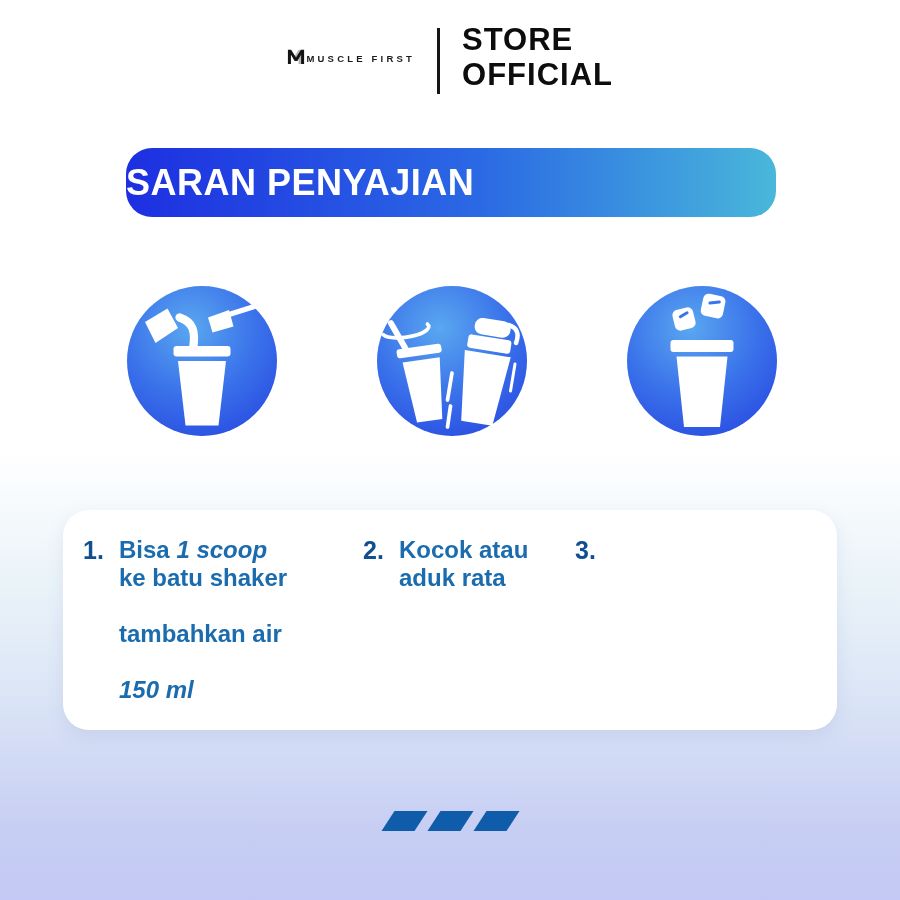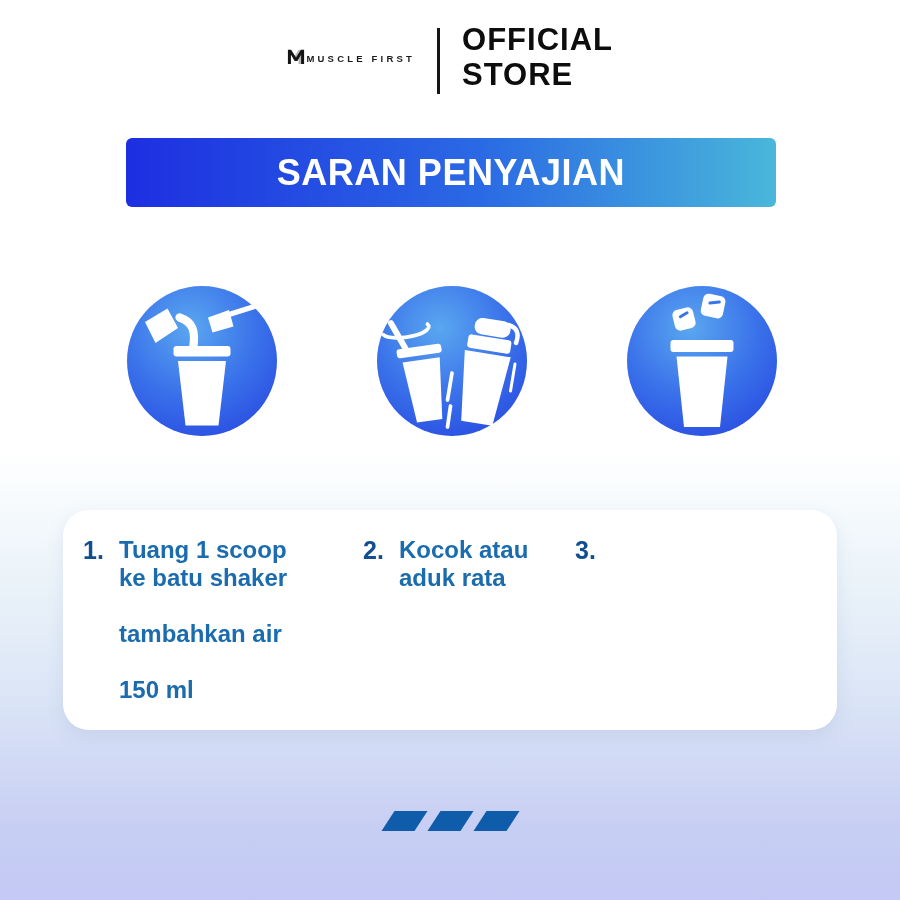--- a/index.html
+++ b/index.html
@@ -25,24 +25,24 @@
     color:#1a1a1a;white-space:nowrap;
   }
   .header-divider{width:3px;height:66px;background:#151515;margin-top:4px;}
   .store-label{
     font-size:31px;font-weight:900;line-height:35px;letter-spacing:1px;
     color:#0d0d0d;margin-top:-2px;
   }
 
   
   .banner{
-    position:absolute;left:126px;top:138px;width:650px;height:69px;
-    border-radius:6px;
+    position:absolute;left:126px;top:148px;width:650px;height:69px;
+    border-radius:26px;
     background:linear-gradient(90deg,#1d2fe1 0%,#2b6ae4 55%,#49b7da 100%);
-    display:flex;align-items:center;justify-content:center;
+    display:flex;align-items:center;justify-content:flex-start;
   }
   .banner span{
     color:#ffffff;font-size:36px;font-weight:800;letter-spacing:0.5px;
   }
 
   
   .icon-circle{
     position:absolute;top:286px;width:150px;height:150px;border-radius:50%;
     background:radial-gradient(circle at 42% 28%,#5aa7f0 0%,#3a72ea 48%,#2a4ee2 85%);
   }
@@ -59,21 +59,21 @@
   }
   .step{position:absolute;top:26px;display:flex;align-items:flex-start;}
   .step .num{
     font-size:25px;font-weight:800;color:#124f90;width:30px;flex:0 0 auto;
     margin-right:6px;line-height:28px;
   }
   .step .txt{
     margin:0;font-size:24px;font-weight:600;color:#1a6cae;line-height:28px;
     white-space:nowrap;
   }
-  .step .txt .bi{font-weight:800;}
+  .step .txt .bi{font-weight:800;font-style:italic;}
   #step-1{left:20px;}
   #step-2{left:300px;}
   #step-3{left:512px;}
 
   
   .slashes{
     position:absolute;left:0;right:0;top:811px;
     display:flex;justify-content:center;gap:13px;
   }
   .slash{
@@ -91,22 +91,22 @@
 
         <polygon fill="#b8b8b8" points="28,44 50,8 59,8 38,50"></polygon>
         <polygon fill="#b8b8b8" points="50,26 62,26 62,70 50,70"></polygon>
 
         <polygon fill="#141414" points="4,70 4,8 18,8 39,42 60,8 74,8 74,70 61,70 61,30 45,57 33,57 17,30 17,70"></polygon>
       </svg>
       <div class="brand-name">MUSCLE FIRST</div>
     </div>
     <div class="header-divider"></div>
     <div class="store-label">
+      <div>STORE</div>
       <div>OFFICIAL</div>
-      <div>STORE</div>
     </div>
   </header>
 
   <div class="banner">
     <span>SARAN PENYAJIAN</span>
   </div>
 
   <div id="circle-1" class="icon-circle">
     <svg viewBox="0 0 100 100" aria-hidden="true">
 
@@ -158,21 +158,21 @@
       </g>
 
       <rect x="29" y="36" width="42" height="8" rx="2" fill="#fff"></rect>
       <polygon fill="#fff" points="33,47 67,47 62,94 38,94"></polygon>
     </svg>
   </div>
 
   <div class="card">
     <div id="step-1" class="step">
       <span class="num">1.</span>
-      <p class="txt"><span>Tuang </span><span class="bi">1 scoop</span><br><span>ke batu shaker</span><br><br><span>tambahkan air</span><br><br><span class="bi">150 ml</span></p>
+      <p class="txt"><span>Bisa </span><span class="bi">1 scoop</span><br><span>ke batu shaker</span><br><br><span>tambahkan air</span><br><br><span class="bi">150 ml</span></p>
     </div>
     <div id="step-2" class="step">
       <span class="num">2.</span>
       <p class="txt"><span>Kocok atau</span><br><span>aduk rata</span></p>
     </div>
     <div id="step-3" class="step">
       <span class="num">3.</span>
     </div>
   </div>
 

